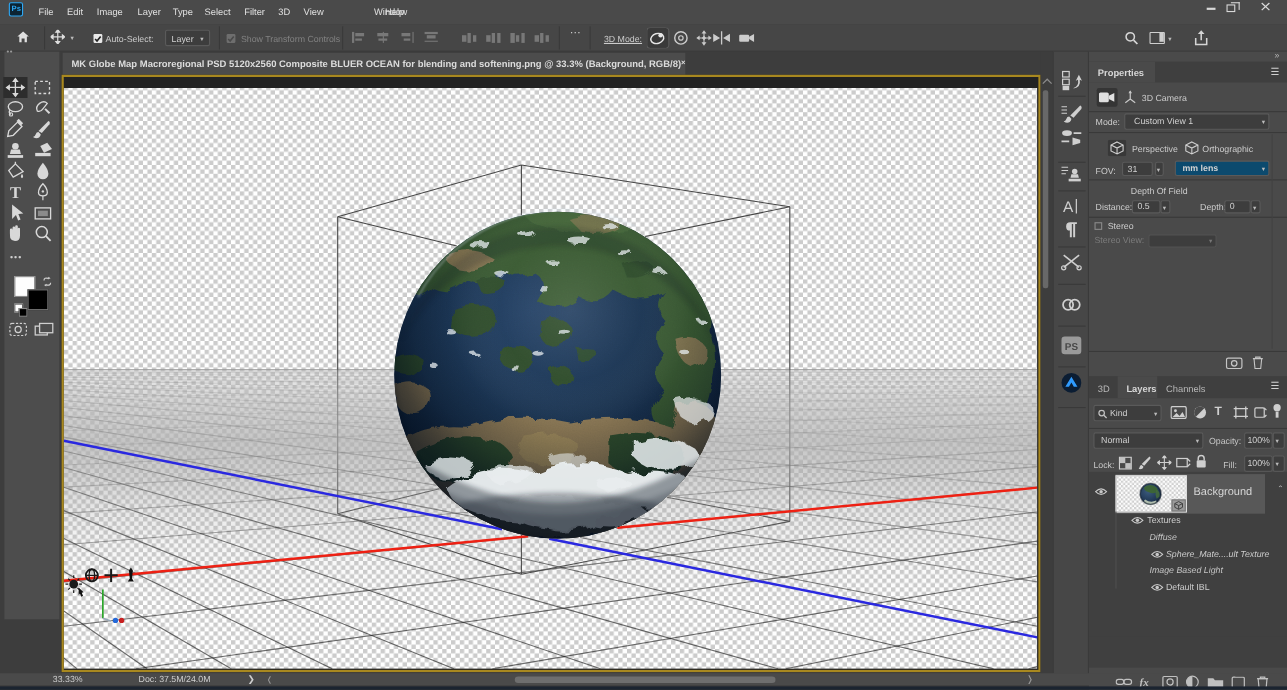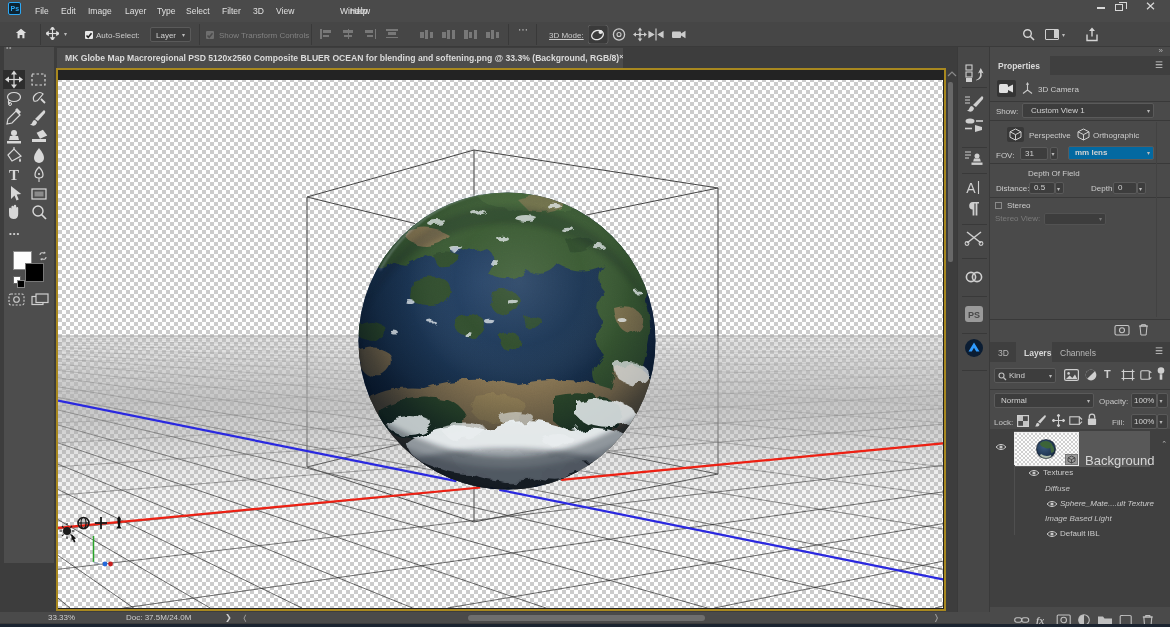--- a/index.html
+++ b/index.html
@@ -601,21 +601,21 @@
       <rect x="0" y="1" width="9" height="9" rx="1.5" fill="#e0e0e0"></rect>
         <path d="M9 4 l5 -2.5 v8 l-5 -2.5 Z" fill="#e0e0e0"></path>
     </svg>
   </div>
   <svg class="abs" style="left:31px;top:35px;" width="13" height="13" viewBox="0 0 13 13">
     <path d="M6.5 1 V8 M6.5 8 L2 11.5 M6.5 8 L11 11.5" stroke="#c8c8c8" stroke-width="1.1" fill="none"></path>
     <path d="M6.5 0 l1.6 2.8 h-3.2 Z" fill="#c8c8c8"></path>
   </svg>
   <span class="abs t" style="left:48px;top:38px;">3D Camera</span>
   <div class="abs sep" style="left:0;top:54px;width:180px;height:1px;"></div>
-  <span class="abs t" style="left:6px;top:60px;">Show:</span>
+  <span class="abs t" style="left:6px;top:60px;">Mode:</span>
   <div class="abs" style="left:32px;top:56px;width:132px;height:15px;background:#3d3d3d;border:1px solid #5a5a5a;border-radius:2px;">
       <span class="abs" style="left:8px;top:1.5px;font-size:8px;font-weight:normal;color:#d2d2d2;white-space:nowrap;">Custom View 1</span>
       <span class="abs" style="right:3px;top:2.5px;font-size:6px;color:#bbbbbb;">▾</span>
     </div>
   <div class="abs sep" style="left:0;top:72.5px;width:180px;height:1px;"></div>
   <svg class="abs" style="left:17px;top:80px;" width="17" height="15" viewBox="0 0 17 15">
       <rect x="0" y="0" width="17" height="15" rx="2" fill="#383838"></rect>
 <path d="M8.5 2 L14 4.8 L14 10.2 L8.5 13 L3 10.2 L3 4.8 Z M3 4.8 L8.5 7.6 L14 4.8 M8.5 7.6 V13" fill="none" stroke="#d0d0d0" stroke-width="1"></path>
     </svg>
   <span class="abs t" style="left:39px;top:84px;">Perspective</span>
@@ -623,21 +623,21 @@
 <path d="M8.5 2 L14 4.8 L14 10.2 L8.5 13 L3 10.2 L3 4.8 Z M3 4.8 L8.5 7.6 L14 4.8 M8.5 7.6 V13" fill="none" stroke="#d0d0d0" stroke-width="1"></path>
     </svg>
   <span class="abs t" style="left:103px;top:84px;">Orthographic</span>
   <span class="abs t" style="left:6px;top:103.5px;">FOV:</span>
   <div class="abs" style="left:30px;top:100px;width:28px;height:13px;background:#3d3d3d;border:1px solid #5a5a5a;border-radius:2px;">
       <span class="abs" style="left:4px;top:0.5px;font-size:8px;font-weight:normal;color:#d2d2d2;white-space:nowrap;">31</span>
     </div>
   <div class="abs" style="left:60px;top:100px;width:8px;height:13px;background:#3d3d3d;border:1px solid #5a5a5a;border-radius:2px;">
       <span class="abs" style="left:0.5px;top:2px;font-size:6px;color:#bbb;">▾</span>
     </div>
-  <div class="abs" style="left:78px;top:99px;width:86px;height:14px;background:#0369a1;border:1px solid #5a5a5a;border-radius:2px;">
+  <div class="abs" style="left:78px;top:99px;width:86px;height:14px;background:#0c4a6e;border:1px solid #5a5a5a;border-radius:2px;">
       <span class="abs" style="left:6px;top:1.0px;font-size:8px;font-weight:bold;color:#d2d2d2;white-space:nowrap;">mm lens</span>
       <span class="abs" style="right:3px;top:2.0px;font-size:6px;color:#bbbbbb;">▾</span>
     </div>
   <div class="abs sep" style="left:0;top:116px;width:180px;height:1px;"></div>
   <span class="abs t" style="left:6px;top:121.5px;padding-left:32px;">Depth Of Field</span>
   <span class="abs t" style="left:6px;top:136.5px;">Distance:</span>
   <div class="abs" style="left:39px;top:134.5px;width:26px;height:12px;background:#3d3d3d;border:1px solid #5a5a5a;border-radius:2px;">
       <span class="abs" style="left:4px;top:0.0px;font-size:8px;font-weight:normal;color:#d2d2d2;white-space:nowrap;">0.5</span>
     </div>
   <div class="abs" style="left:65px;top:134.5px;width:9px;height:12px;background:#3d3d3d;border:1px solid #5a5a5a;border-radius:2px;">
@@ -768,21 +768,21 @@
         <path d="M26 21 q5 3.5 10 1 q1.5 2.5 -2 3.5 q-6 1.5 -9.5 -2.5 Z" fill="#c0ccb8" opacity="0.9"></path>
         <path d="M36.5 12 q3.5 2 2.5 6.5 l-2.5 1.8 q-2 -4.5 0 -8.3 Z" fill="#456d3b" opacity="0.85"></path>
         <circle cx="31" cy="16" r="9.5" fill="none" stroke="#0a1624" stroke-opacity="0.6" stroke-width="1.2"></circle>
       </svg>
       <div class="abs" style="right:0;bottom:0;width:13px;height:11px;background:#9a9a9a;border:1px solid #777;">
         <svg width="11" height="9" viewBox="0 0 11 9">
             <path d="M5.5 1 L9 2.8 V6.2 L5.5 8 L2 6.2 V2.8 Z M2 2.8 L5.5 4.6 L9 2.8 M5.5 4.6 V8" fill="none" stroke="#404040" stroke-width="0.9"></path>
           </svg>
       </div>
     </div>
-    <span class="abs" style="left:95px;top:24px;font-size:13px;color:#d6d6d6;">Background</span>
+    <span class="abs" style="left:95px;top:13px;font-size:10px;color:#d6d6d6;">Background</span>
     <span class="abs" style="right:3px;top:11px;font-size:7px;color:#bbb;">⌃</span>
     <div class="abs" style="left:24px;top:36px;width:1px;height:70px;background:#4f4f4f;"></div>
     <svg class="abs" style="left:38px;top:40px;" width="12" height="8" viewBox="0 0 12 8">
 <path d="M1 4 Q6 -1.2 11 4 Q6 9.2 1 4 Z" fill="none" stroke="#c8c8c8" stroke-width="1"></path>
 <circle cx="6" cy="4" r="1.6" fill="#c8c8c8"></circle>
       </svg>
     <span class="abs" style="left:53px;top:39px;font-size:8px;color:#cccccc;">Textures</span>
     <span class="abs" style="left:55px;top:55px;font-size:8px;font-style:italic;color:#c4c4c4;">Diffuse</span>
     <svg class="abs" style="left:56px;top:71px;" width="12" height="8" viewBox="0 0 12 8">
 <path d="M1 4 Q6 -1.2 11 4 Q6 9.2 1 4 Z" fill="none" stroke="#c8c8c8" stroke-width="1"></path>

